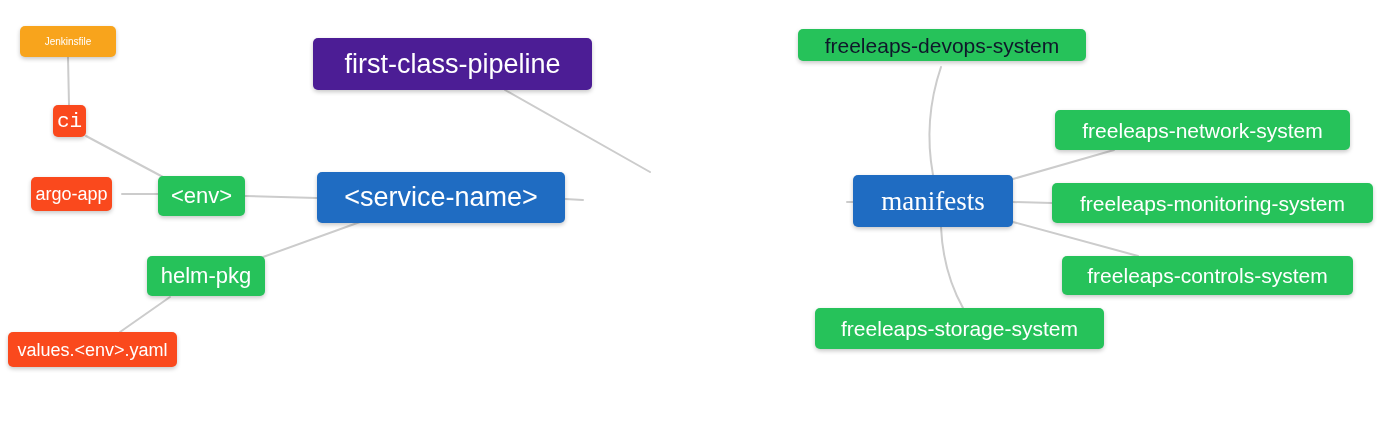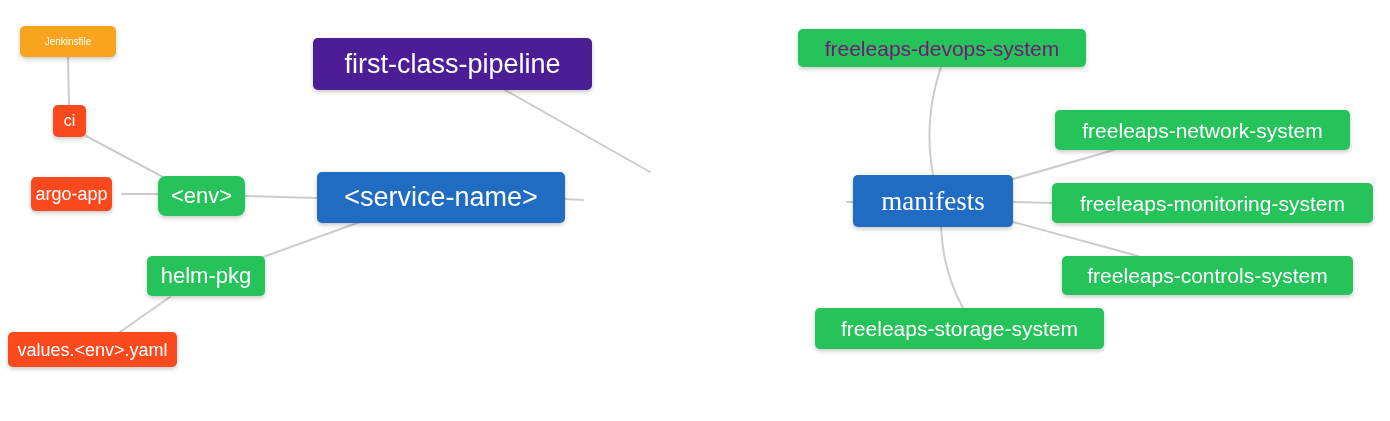--- a/index.html
+++ b/index.html
@@ -59,42 +59,42 @@
 
     <div class="node" style="left: 313px; top: 38px; width: 279px; height: 52px; font-size: 27px; background: #4c1d95; color: rgb(255, 255, 255);">
       <span>first-class-pipeline</span>
     </div>
     <div class="node" style="left: 317px; top: 172px; width: 248px; height: 51px; font-size: 27px; background: rgb(31, 108, 194); color: rgb(255, 255, 255);">
       <span>&lt;service-name&gt;</span>
     </div>
     <div class="node" style="left: 853px; top: 175px; width: 160px; height: 52px; font-size: 27px; background: rgb(31, 108, 194); color: rgb(255, 255, 255); font-family: Liberation Serif, serif;">
       <span>manifests</span>
     </div>
-    <div class="node" style="left: 158px; top: 176px; width: 87px; height: 40px; font-size: 22px; background: rgb(38, 194, 90); color: rgb(255, 255, 255); border-radius: 8px;">
+    <div class="node" style="left: 158px; top: 176px; width: 87px; height: 40px; font-size: 22px; background: rgb(38, 194, 90); color: rgb(255, 255, 255);">
       <span>&lt;env&gt;</span>
     </div>
     <div class="node" style="left: 147px; top: 256px; width: 118px; height: 40px; font-size: 22px; background: rgb(38, 194, 90); color: rgb(255, 255, 255);">
       <span>helm-pkg</span>
     </div>
-    <div class="node" style="left: 798px; top: 29px; width: 288px; height: 38px; font-size: 21px; background: rgb(38, 194, 90); color: #701a75;">
+    <div class="node" style="left: 798px; top: 29px; width: 288px; height: 32px; font-size: 21px; background: rgb(38, 194, 90); color: #0f172a;">
       <span>freeleaps-devops-system</span>
     </div>
     <div class="node" style="left: 1055px; top: 110px; width: 295px; height: 40px; font-size: 21px; background: rgb(38, 194, 90); color: rgb(255, 255, 255);">
       <span>freeleaps-network-system</span>
     </div>
     <div class="node" style="left: 1052px; top: 183px; width: 321px; height: 40px; font-size: 21px; background: rgb(38, 194, 90); color: rgb(255, 255, 255);">
       <span>freeleaps-monitoring-system</span>
     </div>
     <div class="node" style="left: 1062px; top: 256px; width: 291px; height: 39px; font-size: 21px; background: rgb(38, 194, 90); color: rgb(255, 255, 255);">
       <span>freeleaps-controls-system</span>
     </div>
     <div class="node" style="left: 815px; top: 308px; width: 289px; height: 41px; font-size: 21px; background: rgb(38, 194, 90); color: rgb(255, 255, 255);">
       <span>freeleaps-storage-system</span>
     </div>
-    <div class="node" style="left: 53px; top: 105px; width: 33px; height: 32px; font-size: 16px; background: rgb(250, 73, 29); color: rgb(255, 255, 255);">
+    <div class="node" style="left: 53px; top: 105px; width: 33px; height: 32px; font-size: 21px; background: rgb(250, 73, 29); color: rgb(255, 255, 255); font-family: Liberation Mono, monospace;">
       <span>ci</span>
     </div>
     <div class="node" style="left: 31px; top: 177px; width: 81px; height: 34px; font-size: 18px; background: rgb(250, 73, 29); color: rgb(255, 255, 255);">
       <span>argo-app</span>
     </div>
     <div class="node" style="left: 8px; top: 332px; width: 169px; height: 35px; font-size: 18px; background: rgb(250, 73, 29); color: rgb(255, 255, 255);">
       <span>values.&lt;env&gt;.yaml</span>
     </div>
     <div class="node" style="left: 20px; top: 26px; width: 96px; height: 31px; font-size: 10px; background: rgb(248, 164, 28); color: rgb(255, 255, 255);">
       <span>Jenkinsfile</span>

